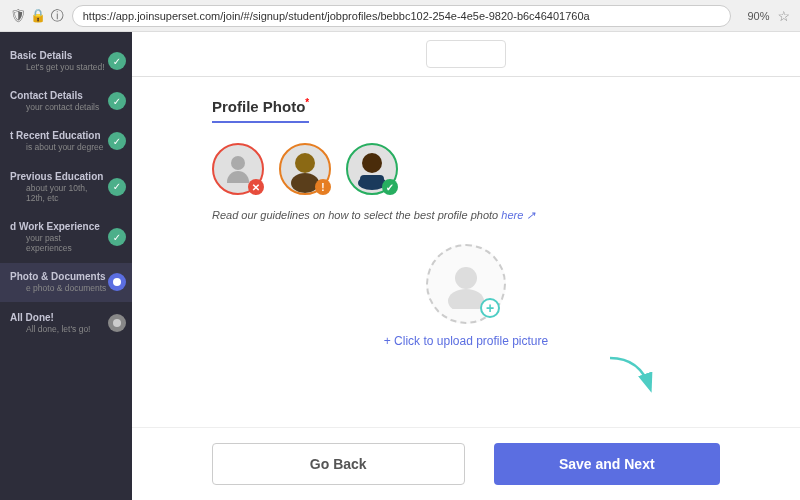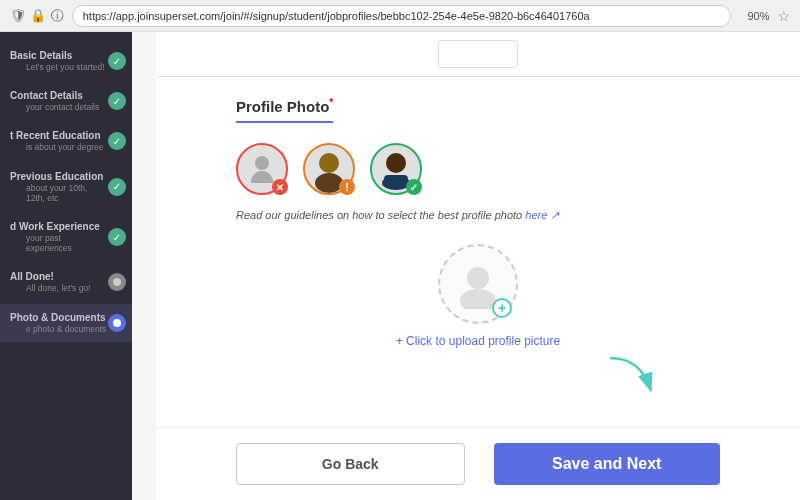--- a/index.html
+++ b/index.html
@@ -127,21 +127,20 @@
       flex-shrink: 0;
     }
 
     
     .content-area {
       flex: 1;
       background: white;
       display: flex;
       flex-direction: column;
       position: relative;
-      margin-left: 24px;
     }
 
     
     .top-bar {
       height: 45px;
       border-bottom: 1px solid #e0e0e0;
       display: flex;
       align-items: center;
       justify-content: center;
       padding: 8px 20px;
@@ -301,24 +300,23 @@
       border: 1px solid #ccc;
       background: white;
       font-size: 14px;
       font-weight: bold;
       color: #555;
       border-radius: 4px;
       cursor: pointer;
     }
     .btn-next {
       flex: 1;
-      padding: 12px;
       border: none;
       background: #5b6ee1;
-      font-size: 16px;
+      font-size: 14px;
       font-weight: bold;
       color: white;
       border-radius: 4px;
       cursor: pointer;
     }
 
     
     .person-icon {
       display: flex;
       flex-direction: column;
@@ -392,40 +390,40 @@
     </div>
 
     <div class="sidebar-item">
       <div class="sidebar-item-text">
         <div class="sidebar-item-title">d Work Experience</div>
         <div class="sidebar-item-subtitle">your past experiences</div>
       </div>
       <div class="check-circle">✓</div>
     </div>
 
+    <div class="sidebar-item active">
+      <div class="sidebar-item-text">
+        <div class="sidebar-item-title">Photo &amp; Documents</div>
+        <div class="sidebar-item-subtitle">e photo &amp; documents</div>
+      </div>
+      <div class="active-circle">
+        <svg width="10" height="10" viewBox="0 0 10 10">
+            <circle cx="5" cy="5" r="4" fill="white"></circle>
+          </svg>
+      </div>
+    </div>
+
     <div class="sidebar-item">
       <div class="sidebar-item-text">
         <div class="sidebar-item-title">All Done!</div>
         <div class="sidebar-item-subtitle">All done, let's go!</div>
       </div>
       <div class="inactive-circle">
         <svg width="10" height="10" viewBox="0 0 10 10">
             <circle cx="5" cy="5" r="4" fill="#ccc"></circle>
-          </svg>
-      </div>
-    </div>
-
-    <div class="sidebar-item active">
-      <div class="sidebar-item-text">
-        <div class="sidebar-item-title">Photo &amp; Documents</div>
-        <div class="sidebar-item-subtitle">e photo &amp; documents</div>
-      </div>
-      <div class="active-circle">
-        <svg width="10" height="10" viewBox="0 0 10 10">
-            <circle cx="5" cy="5" r="4" fill="white"></circle>
           </svg>
       </div>
     </div>
 
   </div>
 
   <div class="content-area">
 
     <div class="top-bar">
       <div class="step-indicator"></div>

